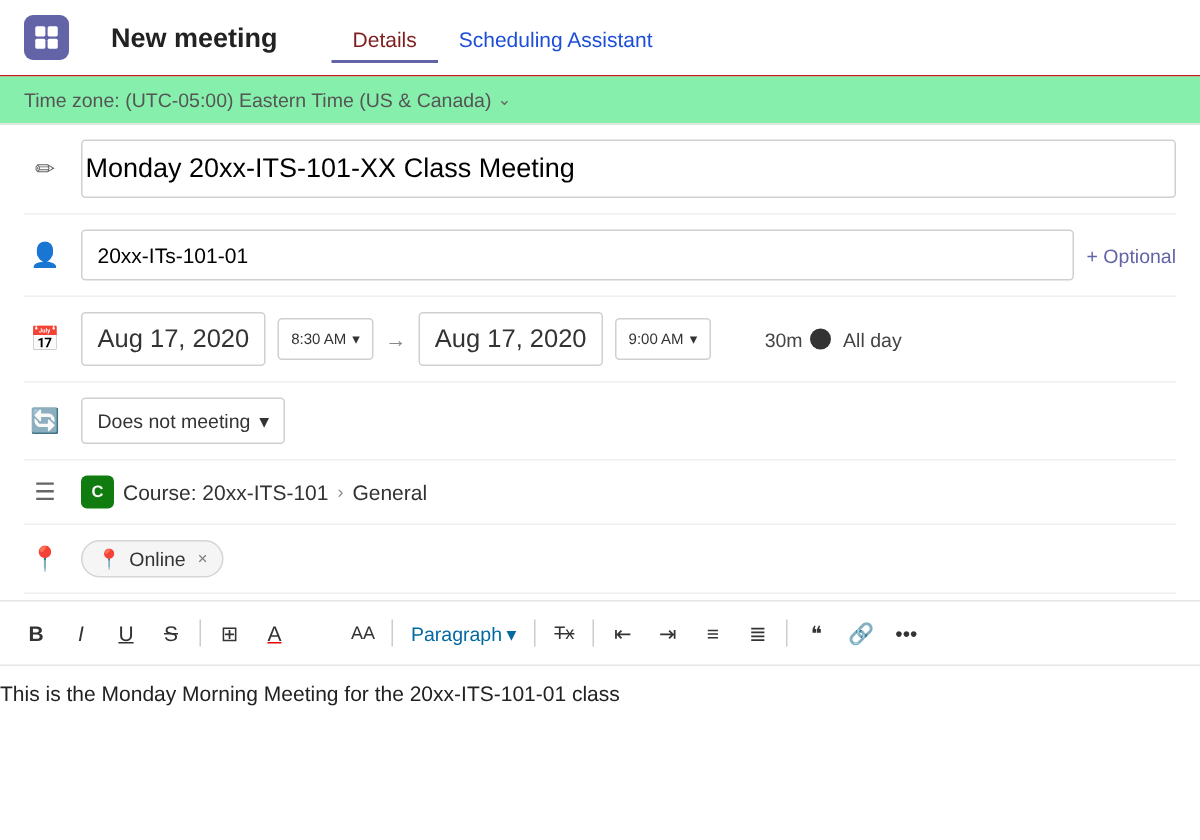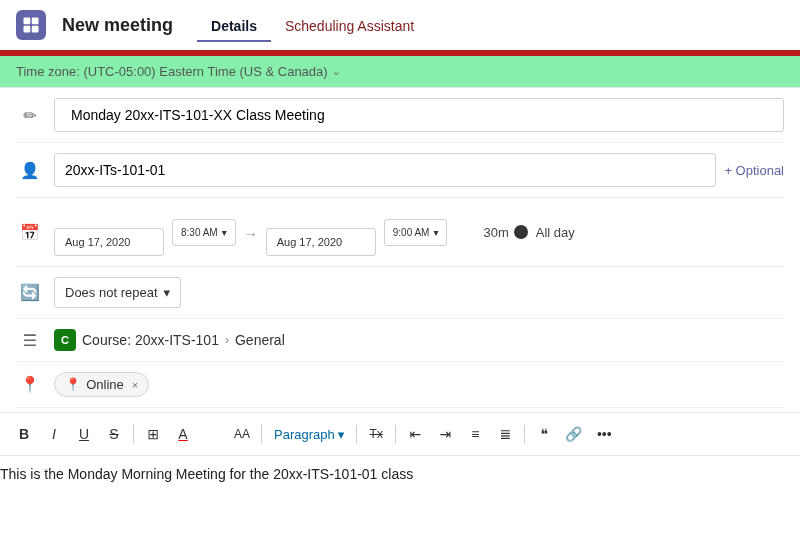--- a/index.html
+++ b/index.html
@@ -11,22 +11,22 @@
       width: 800px;
       height: 560px;
       overflow: hidden;
     }
 
     
     .header {
       display: flex;
       align-items: center;
       padding: 10px 16px;
-      border-bottom: 6px solid #b91c1c;
-      gap: 16px;
+      border-bottom: 1px solid #b91c1c;
+      gap: 28px;
     }
     .app-icon {
       width: 30px;
       height: 30px;
       background: #6264a7;
       border-radius: 6px;
       display: flex;
       align-items: center;
       justify-content: center;
       flex-shrink: 0;
@@ -42,30 +42,30 @@
       color: #222;
     }
     .tabs {
       display: flex;
       gap: 0;
       margin-left: 8px;
     }
     .tab {
       padding: 6px 14px;
       font-size: 14px;
-      color: #7f1d1d;
+      color: #1d4ed8;
       cursor: pointer;
       border-bottom: 2px solid transparent;
       position: relative;
       top: 2px;
     }
     .tab.active {
-      color: #0f172a;
+      color: #7f1d1d;
       border-bottom: 2px solid #6264a7;
-      font-weight: 700;
+      font-weight: 400;
     }
 
     
     .timezone-bar {
       display: flex;
       align-items: center;
       padding: 8px 16px;
       font-size: 13px;
       color: #555;
       background: #86efac;
@@ -102,22 +102,22 @@
       flex: 1;
       display: flex;
       align-items: center;
     }
 
     
     .title-input {
       width: 100%;
       border: 1px solid #d0d0d0;
       border-radius: 3px;
-      padding: 8px 16px;
-      font-size: 14px;
+      padding: 8px 2px;
+      font-size: 18px;
       outline: none;
     }
 
     
     .attendee-row {
       display: flex;
       align-items: center;
       width: 100%;
     }
     .attendee-input {
@@ -140,25 +140,24 @@
     .datetime-row {
       display: flex;
       align-items: center;
       gap: 8px;
       width: 100%;
     }
     .date-input {
       border: 1px solid #d0d0d0;
       border-radius: 3px;
       padding: 7px 10px;
-      font-size: 11px;
+      font-size: 17px;
       cursor: pointer;
       background: #fff;
       min-width: 110px;
-      margin-top: 20px;
     }
     .time-select {
       display: flex;
       align-items: center;
       border: 1px solid #d0d0d0;
       border-radius: 3px;
       padding: 7px 8px;
       font-size: 10px;
       cursor: pointer;
       background: #fff;
@@ -366,21 +365,21 @@
         <span class="duration-dot"></span>
       </div>
       <span class="allday-label">All day</span>
     </div>
   </div>
 
   <div class="form-row">
     <div class="row-icon">🔄</div>
     <div class="row-content">
       <div class="repeat-select">
-        <span>Does not repeat</span>
+        <span>Does not meeting</span>
         <span>▾</span>
       </div>
     </div>
   </div>
 
   <div class="form-row">
     <div class="row-icon">☰</div>
     <div class="row-content channel-row">
       <div class="channel-avatar">C</div>
       <span>Course: 20xx-ITS-101</span>

